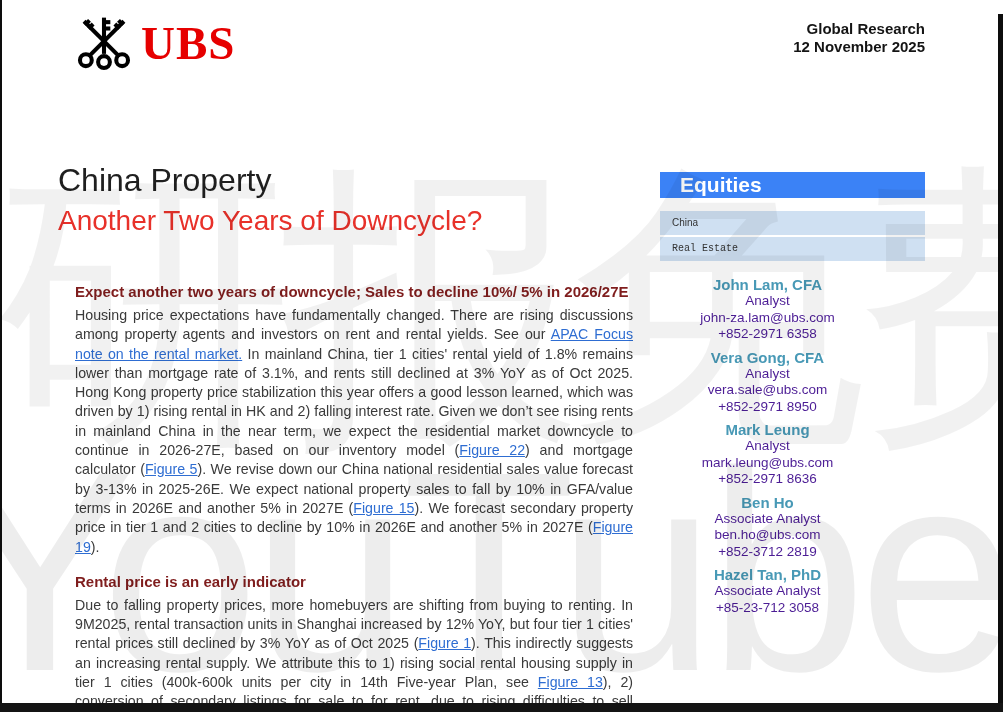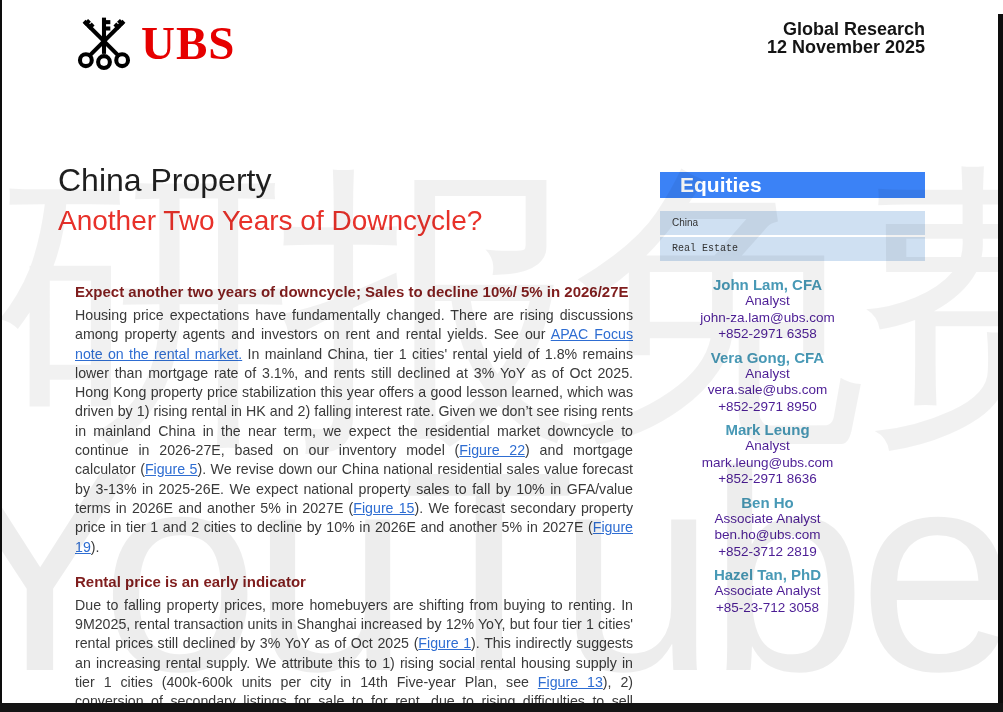--- a/index.html
+++ b/index.html
@@ -14,21 +14,21 @@
   
   .frame-left{position:absolute;left:0;top:0;width:2px;height:712px;background:#0d0d0d;z-index:6;}
   .frame-right{position:absolute;right:0;top:14px;width:5px;height:698px;background:#0d0d0d;z-index:6;}
   .frame-bottom{position:absolute;left:0;bottom:0;width:1003px;height:9px;background:#141414;z-index:6;}
   
   .logo-wrap{position:absolute;left:75px;top:12px;display:flex;align-items:center;z-index:2;}
   .logo-keys{width:58px;height:62px;}
   .logo-text{font-family:"Liberation Serif",serif;font-weight:bold;font-size:47px;
     color:#e60000;margin-left:8px;letter-spacing:1px;line-height:1;}
   .hdr-right{position:absolute;top:20px;right:78px;text-align:right;
-    font-size:18px;font-weight:bold;color:#141414;line-height:18px;z-index:2;}
+    font-size:15px;font-weight:bold;color:#141414;line-height:18px;z-index:2;}
   
   .titles{position:absolute;left:58px;top:162px;z-index:2;}
   .title-main{font-size:32px;font-weight:normal;color:#1f1f1f;margin:0;line-height:36px;}
   .title-sub{font-size:28px;font-weight:normal;color:#e8312a;margin:7px 0 0 0;line-height:32px;}
   
   .body-col{position:absolute;left:75px;top:283px;width:558px;z-index:2;}
   .body-col h3{font-size:15px;font-weight:bold;color:#7f1d1d;margin:0 0 5px 0;line-height:18px;}
   .body-col h3 + p{margin:0;}
   .body-col p{font-size:14.2px;line-height:19.3px;color:#3a3a3a;text-align:justify;margin:0;}
   .body-col h3.sec2{margin-top:16px;}

